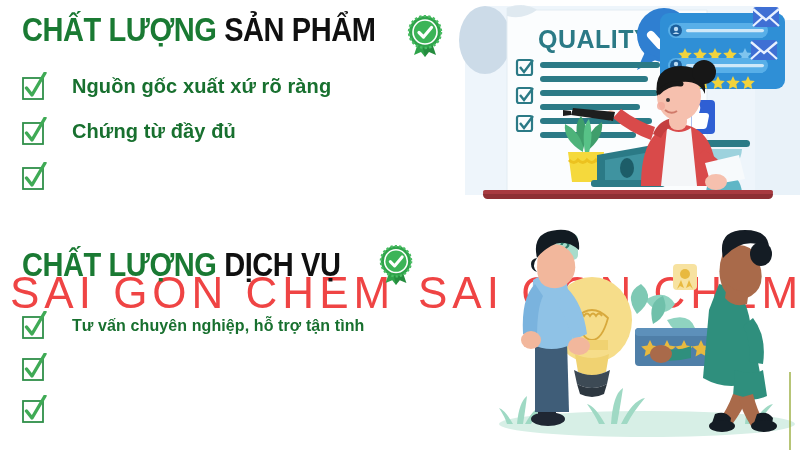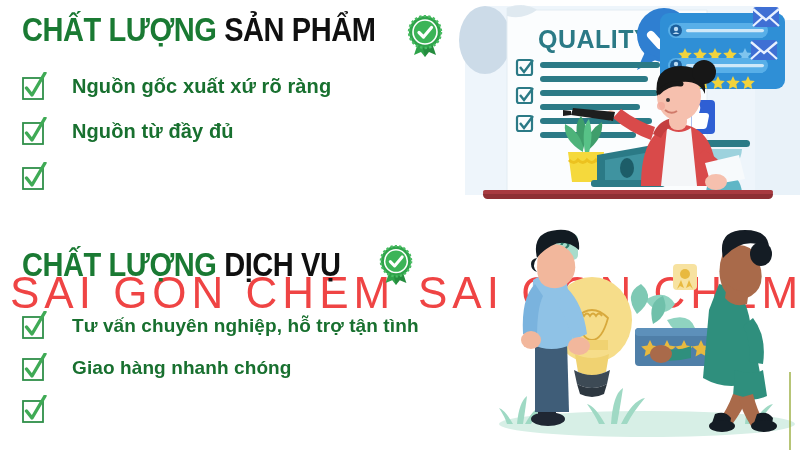--- a/index.html
+++ b/index.html
@@ -58,21 +58,21 @@
   #list-service .row { height:42px; }
   .cbx { width:28px; height:30px; flex:none; position:relative; }
   .row-label {
     margin-left:24px;
     color:#18702f;
     font-size:20px;
     font-weight:bold;
     white-space:nowrap;
     letter-spacing:0.1px;
   }
-  #list-service .row-label { font-size:19px; }
+  #list-service .row-label { font-size:16px; }
 
   
   #illus-quality { position:absolute; left:455px; top:0px; width:345px; height:220px; z-index:3; }
   #illus-service { position:absolute; left:495px; top:228px; width:305px; height:222px; z-index:3; }
 
   .edge-line { position:absolute; left:789px; top:372px; width:2px; height:78px; background:#9fb24a; opacity:.75; z-index:6; }
 </style>
 </head>
 <body>
 
@@ -334,21 +334,21 @@
         <rect x="3" y="6" width="20" height="21" fill="none" stroke="#2f8f49" stroke-width="1.8"></rect>
         <path d="M6.5 16 l5.5 7 l13 -22" stroke="#3faa55" stroke-width="3.4" fill="none" stroke-linecap="round" stroke-linejoin="round"></path>
       </svg>
       <span class="row-label">Nguồn gốc xuất xứ rõ ràng</span>
     </div>
     <div class="row">
       <svg class="cbx" viewBox="0 0 28 30">
         <rect x="3" y="6" width="20" height="21" fill="none" stroke="#2f8f49" stroke-width="1.8"></rect>
         <path d="M6.5 16 l5.5 7 l13 -22" stroke="#3faa55" stroke-width="3.4" fill="none" stroke-linecap="round" stroke-linejoin="round"></path>
       </svg>
-      <span class="row-label">Nguồn từ đầy đủ</span>
+      <span class="row-label">Chứng từ đầy đủ</span>
     </div>
     <div class="row">
       <svg class="cbx" viewBox="0 0 28 30">
         <rect x="3" y="6" width="20" height="21" fill="none" stroke="#2f8f49" stroke-width="1.8"></rect>
         <path d="M6.5 16 l5.5 7 l13 -22" stroke="#3faa55" stroke-width="3.4" fill="none" stroke-linecap="round" stroke-linejoin="round"></path>
       </svg>
     </div>
   </div>
 
   <div class="heading" id="heading-service">
@@ -372,21 +372,20 @@
         <rect x="3" y="6" width="20" height="21" fill="none" stroke="#2f8f49" stroke-width="1.8"></rect>
         <path d="M6.5 16 l5.5 7 l13 -22" stroke="#3faa55" stroke-width="3.4" fill="none" stroke-linecap="round" stroke-linejoin="round"></path>
       </svg>
       <span class="row-label">Tư vấn chuyên nghiệp, hỗ trợ tận tình</span>
     </div>
     <div class="row">
       <svg class="cbx" viewBox="0 0 28 30">
         <rect x="3" y="6" width="20" height="21" fill="none" stroke="#2f8f49" stroke-width="1.8"></rect>
         <path d="M6.5 16 l5.5 7 l13 -22" stroke="#3faa55" stroke-width="3.4" fill="none" stroke-linecap="round" stroke-linejoin="round"></path>
       </svg>
-      <span class="row-label">Giao hàng nhanh chóng</span>
     </div>
     <div class="row">
       <svg class="cbx" viewBox="0 0 28 30">
         <rect x="3" y="6" width="20" height="21" fill="none" stroke="#2f8f49" stroke-width="1.8"></rect>
         <path d="M6.5 16 l5.5 7 l13 -22" stroke="#3faa55" stroke-width="3.4" fill="none" stroke-linecap="round" stroke-linejoin="round"></path>
       </svg>
     </div>
   </div>
 
   <div class="edge-line"></div>

